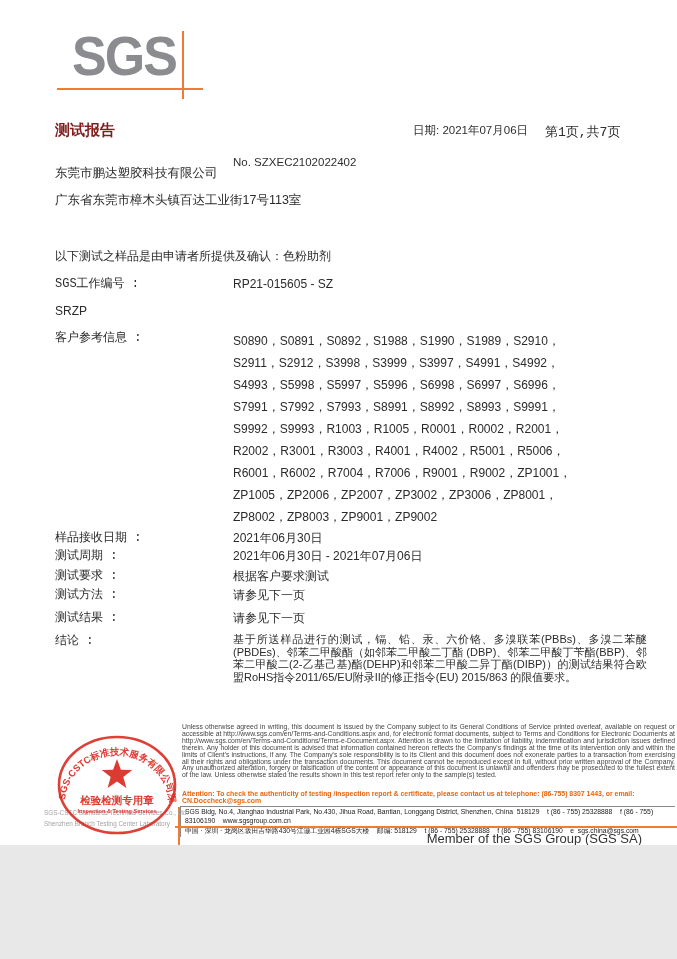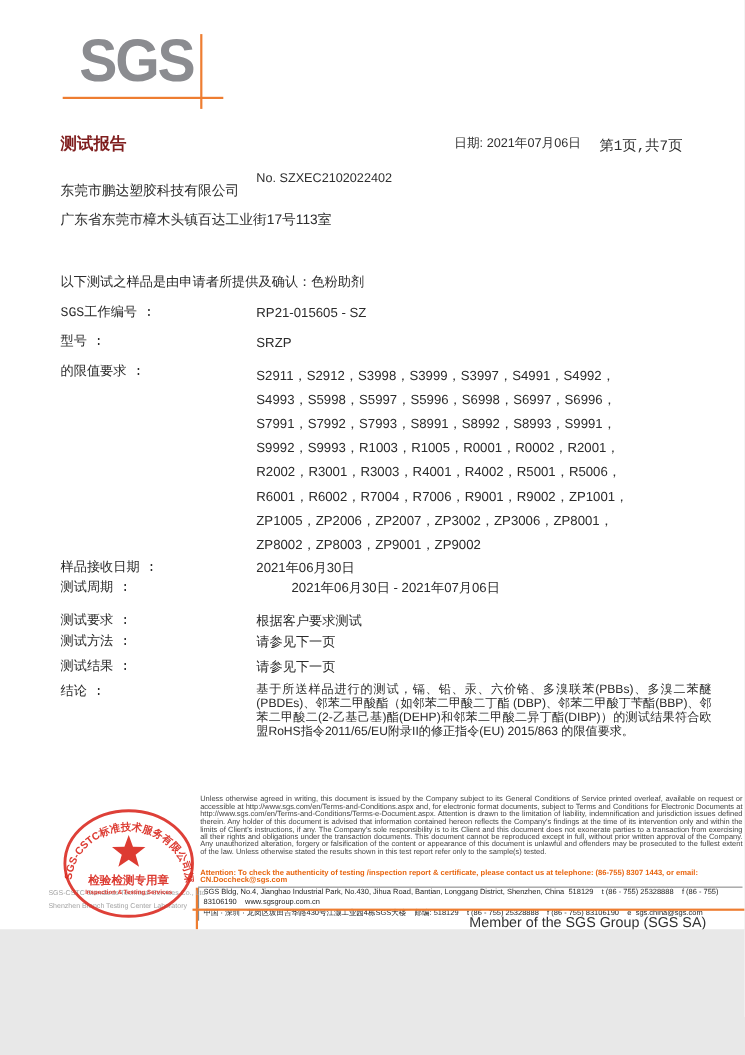--- a/index.html
+++ b/index.html
@@ -21,21 +21,21 @@
   .report-date{position:absolute;left:413px;top:2px;font-size:11.5px;}
   .page-info{position:absolute;left:545px;top:2px;font-size:13px;font-family:Liberation Mono, monospace;}
   
   .applicant{position:absolute;left:55px;top:160px;font-size:12.5px;line-height:27px;color:#2b2b2b;}
   
   .main{position:absolute;left:55px;top:248px;right:30px;font-size:12px;color:#2b2b2b;}
   .statement{margin-bottom:12px;line-height:16px;}
   .frow{display:flex;align-items:flex-start;}
   .flabel{flex:0 0 178px;line-height:16px;font-family:Liberation Mono, monospace;}
   .fvalue{flex:1;line-height:16px;}
-  .m11{margin-bottom:11px;} .m4{margin-bottom:14px;gap:32px;} .m2{margin-bottom:2px;}
+  .m11{margin-bottom:11px;} .m4{margin-bottom:4px;} .m2{margin-bottom:2px;}
   .m3{margin-bottom:3px;align-items:flex-end;} .m7{margin-bottom:7px;}
   .ref-lines{flex:1;}
   .ref-line{line-height:22px;}
   .ref-row{margin-bottom:2px;}
   .conclusion{flex:1;font-size:11px;line-height:12.5px;text-align:justify;}
   
   .footer{position:absolute;left:0;right:0;bottom:0;height:126px;}
   .disclaimer{
     position:absolute;left:182px;top:5px;width:493px;
     font-size:6.8px;line-height:6.9px;color:#454545;text-align:justify;
@@ -81,27 +81,27 @@
 
   <div class="main">
     <div class="statement">以下测试之样品是由申请者所提供及确认：色粉助剂</div>
 
     <div class="frow m11">
       <span class="flabel">SGS工作编号 :</span>
       <span class="fvalue">RP21-015605 - SZ</span>
     </div>
 
     <div class="frow m11">
-      <span class="flabel">型号 :</span>
       <span class="fvalue">SRZP</span>
     </div>
 
     <div class="frow ref-row">
-      <span class="flabel">的限值要求 :</span>
+      <span class="flabel">客户参考信息 :</span>
       <span class="ref-lines">
+        <div class="ref-line">S0890，S0891，S0892，S1988，S1990，S1989，S2910，</div>
         <div class="ref-line">S2911，S2912，S3998，S3999，S3997，S4991，S4992，</div>
         <div class="ref-line">S4993，S5998，S5997，S5996，S6998，S6997，S6996，</div>
         <div class="ref-line">S7991，S7992，S7993，S8991，S8992，S8993，S9991，</div>
         <div class="ref-line">S9992，S9993，R1003，R1005，R0001，R0002，R2001，</div>
         <div class="ref-line">R2002，R3001，R3003，R4001，R4002，R5001，R5006，</div>
         <div class="ref-line">R6001，R6002，R7004，R7006，R9001，R9002，ZP1001，</div>
         <div class="ref-line">ZP1005，ZP2006，ZP2007，ZP3002，ZP3006，ZP8001，</div>
         <div class="ref-line">ZP8002，ZP8003，ZP9001，ZP9002</div>
       </span>
     </div>

